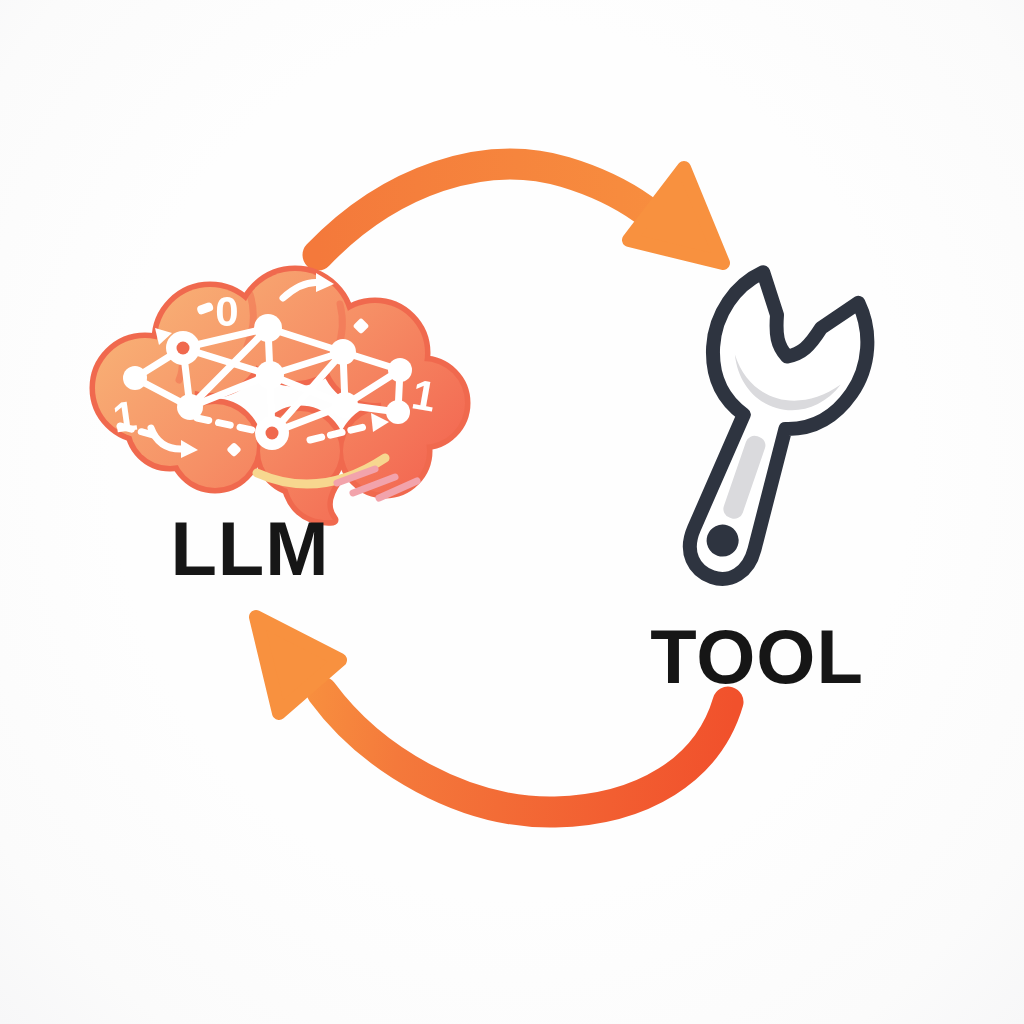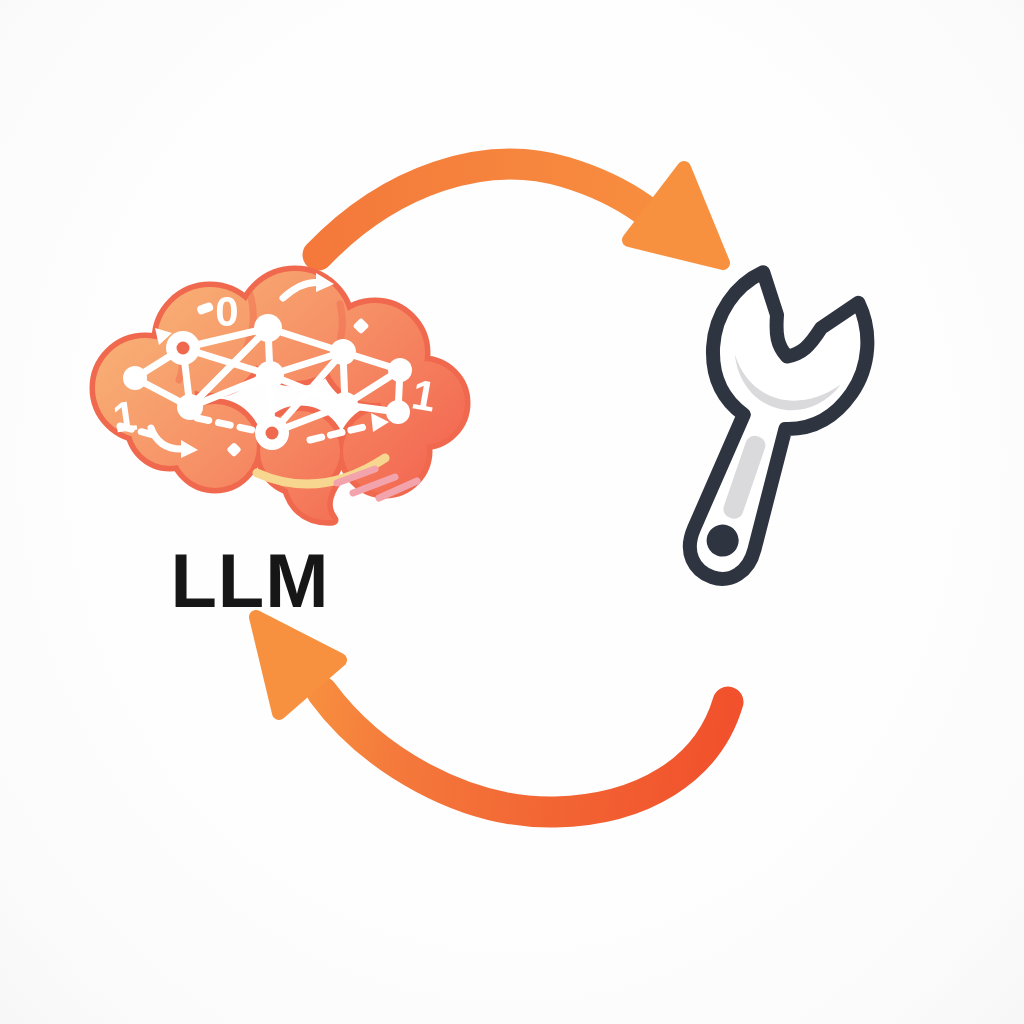--- a/index.html
+++ b/index.html
@@ -17,21 +17,21 @@
   .node-label{
     position:absolute;
     transform:translateX(-50%);
     font-size:76px;
     font-weight:800;
     letter-spacing:1px;
     line-height:1;
     color:var(--label-color,#161616);
     white-space:nowrap;
   }
-  #llm-label{left:250px;top:511px;margin-top:32px;}
+  #llm-label{left:250px;top:511px;}
   #tool-label{left:757px;top:619px;}
   .brain-digit{
     font-family:"Liberation Sans", sans-serif;
     font-weight:bold;
     font-size:42px;
     fill:var(--network-white,#ffffff);
     text-anchor:middle;
   }
 </style>
 </head>
@@ -180,13 +180,14 @@
                  C 97,90 92,80 87,61
                  Z" style="fill:var(--wrench-fill,#FFFFFF);stroke:var(--wrench-outline,#2E3440)" stroke-width="14" stroke-linejoin="round"></path>
         <path d="M 60,112 C 88,150 138,150 170,106 C 152,160 85,165 60,112 Z" style="fill:var(--wrench-shade,#DADADD)"></path>
         <rect x="99" y="182" width="20" height="86" rx="9" style="fill:var(--wrench-shade,#DADADD)"></rect>
         <circle cx="109" cy="292" r="16" style="fill:var(--wrench-outline,#2E3440)"></circle>
       </g>
     </g>
   </svg>
 
   <div id="llm-label" class="node-label">LLM</div>
+  <div id="tool-label" class="node-label">TOOL</div>
 </div>
 
 </body></html>

